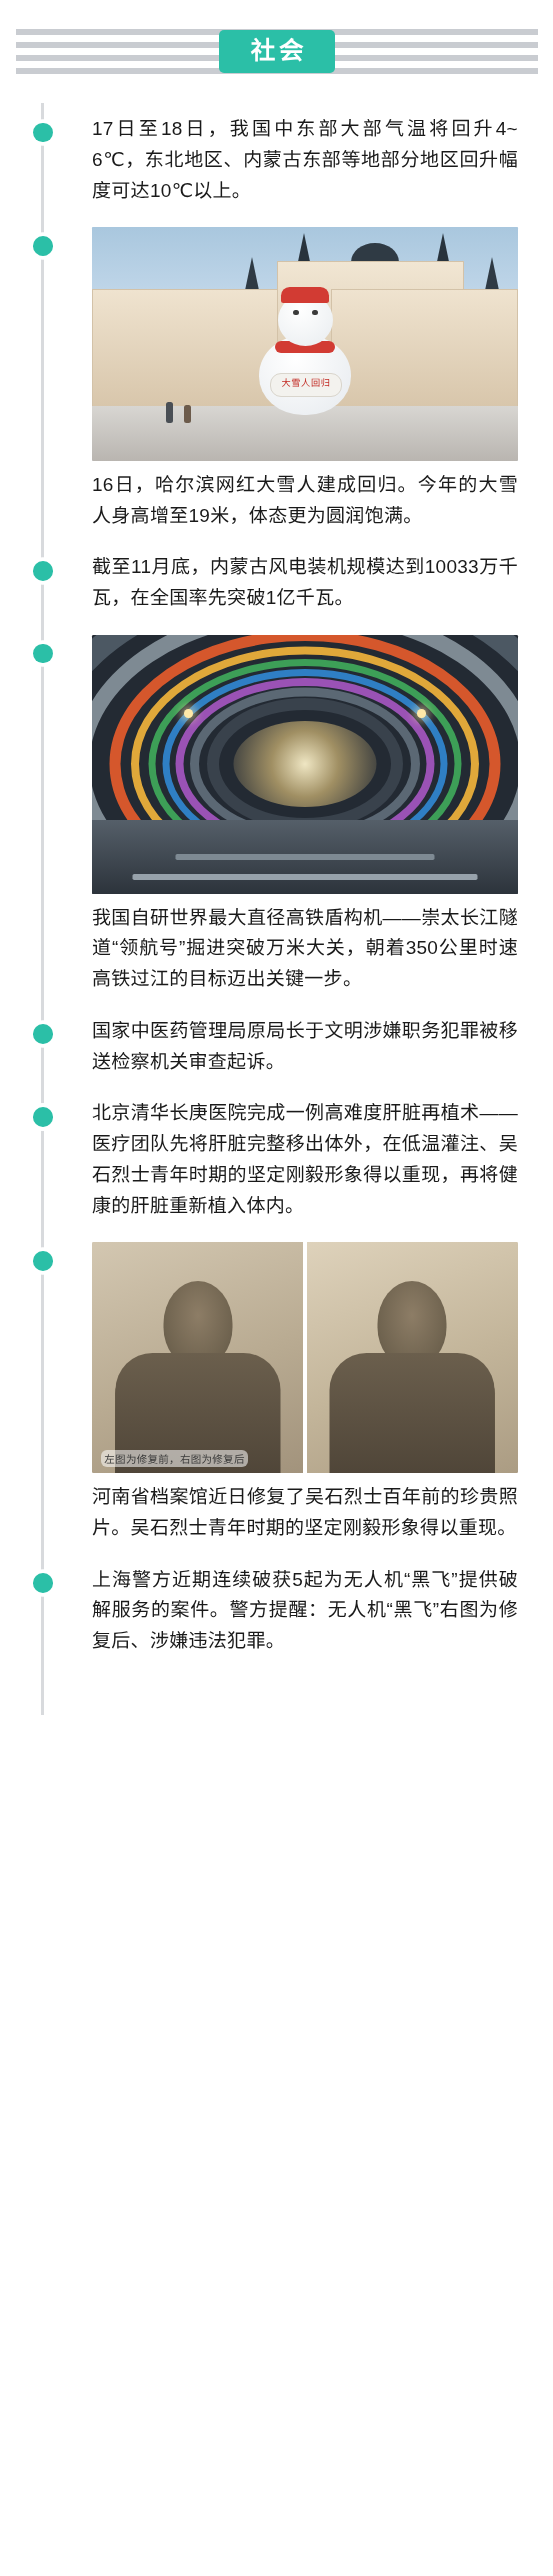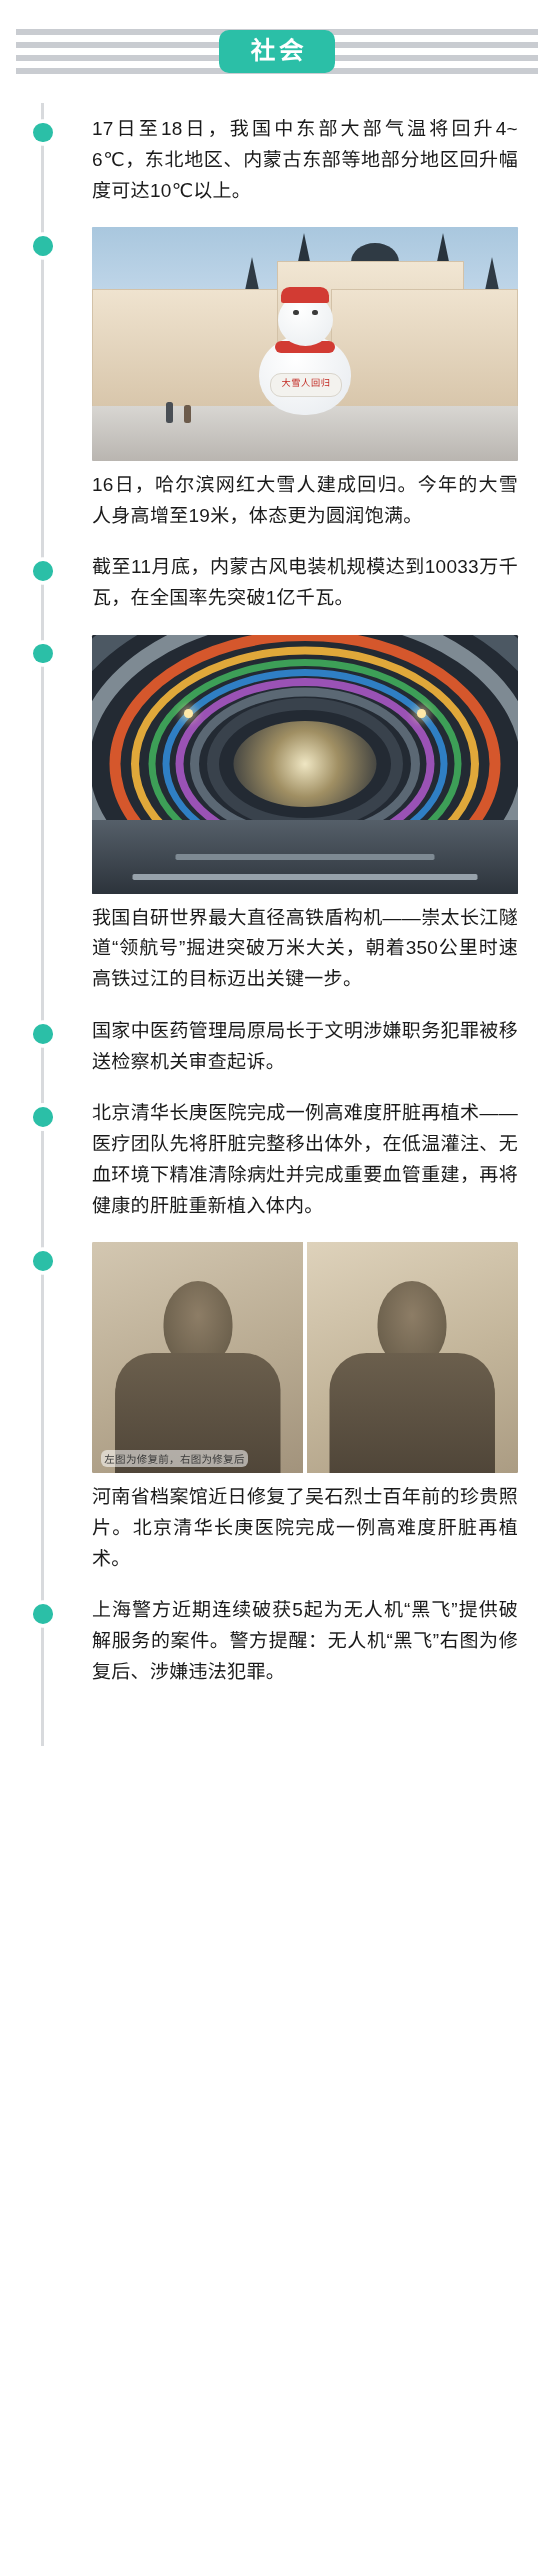--- a/index.html
+++ b/index.html
@@ -49,21 +49,21 @@
   .title-badge {
     position: relative;
     z-index: 3;
     background: #2bbfa7;
     color: #ffffff;
     font-size: 24.6px;
     letter-spacing: 3.7px;
     font-weight: bold;
     padding: 8.6px 28px 9.8px 32px;
     line-height: 1;
-    border-radius: 10px;
+    border-radius: 5px;
   }
 
   
   .timeline {
     position: relative;
     padding: 11px 0 37px 0;
   }
   .timeline:before {
     content: "";
     position: absolute;
@@ -389,21 +389,21 @@
     <div class="item">
       <div class="dot"></div>
     </div>
 
     <div class="item">
       <div class="dot"></div>
     </div>
 
     <div class="item">
       <div class="dot"></div>
-      <p class="para">北京清华长庚医院完成一例高难度肝脏再植术——医疗团队先将肝脏完整移出体外，在低温灌注、无血环境下精准清除病灶并完成重要血管重建，再将健康的肝脏重新植入体内。</p>
+      <p class="para">北京清华长庚医院完成一例高难度肝脏再植术——医疗团队先将肝脏完整移出体外，在低温灌注、吴石烈士青年时期的坚定刚毅形象得以重现，再将健康的肝脏重新植入体内。</p>
     </div>
 
     <div class="item figure-item">
       <div class="dot"></div>
       <div class="figure">
         <div class="img-box pair-wrap">
           <div class="photo-pair">
             <div class="photo">
               <div class="person-head"></div>
               <div class="shoulder-l"></div>
@@ -412,21 +412,21 @@
             </div>
             <div class="photo right-photo">
               <div class="person-head"></div>
               <div class="shoulder-l"></div>
               <div class="shoulder-r"></div>
               <div class="person-body"></div>
             </div>
           </div>
           <div class="photo-note">左图为修复前，右图为修复后</div>
         </div>
-        <p class="para caption-under">河南省档案馆近日修复了吴石烈士百年前的珍贵照片。北京清华长庚医院完成一例高难度肝脏再植术。</p>
+        <p class="para caption-under">河南省档案馆近日修复了吴石烈士百年前的珍贵照片。吴石烈士青年时期的坚定刚毅形象得以重现。</p>
       </div>
     </div>
 
     <div class="item">
       <div class="dot"></div>
       <p class="para">上海警方近期连续破获5起为无人机“黑飞”提供破解服务的案件。警方提醒：无人机“黑飞”右图为修复后、涉嫌违法犯罪。</p>
     </div>
 
   </div>
 </div>

